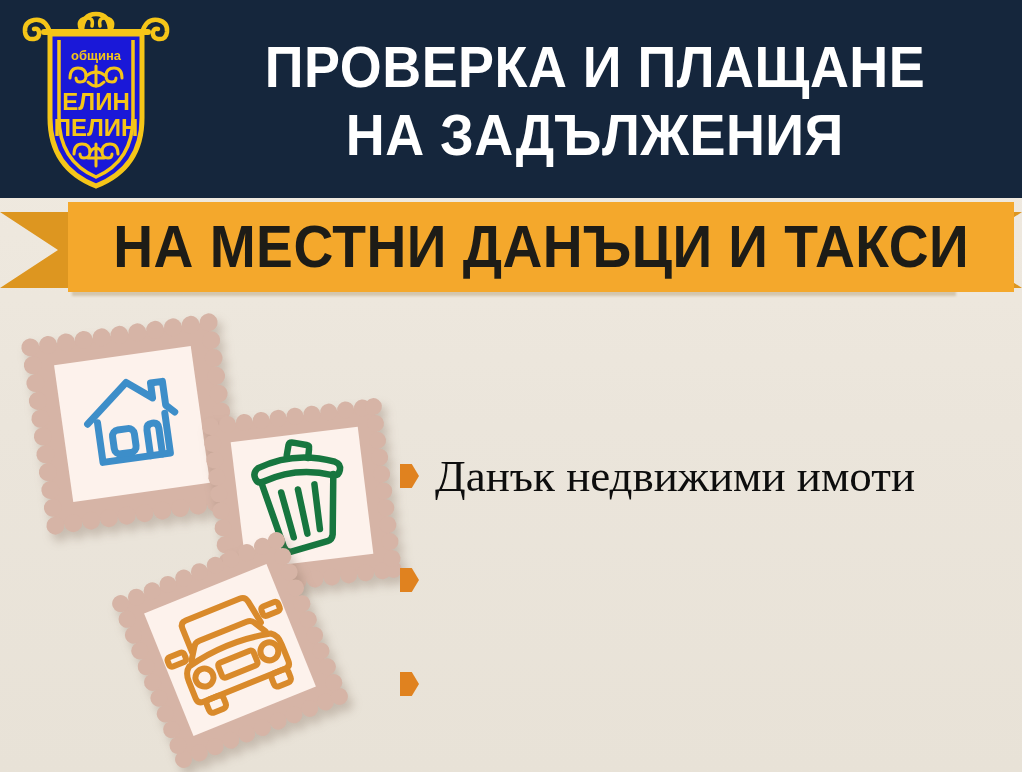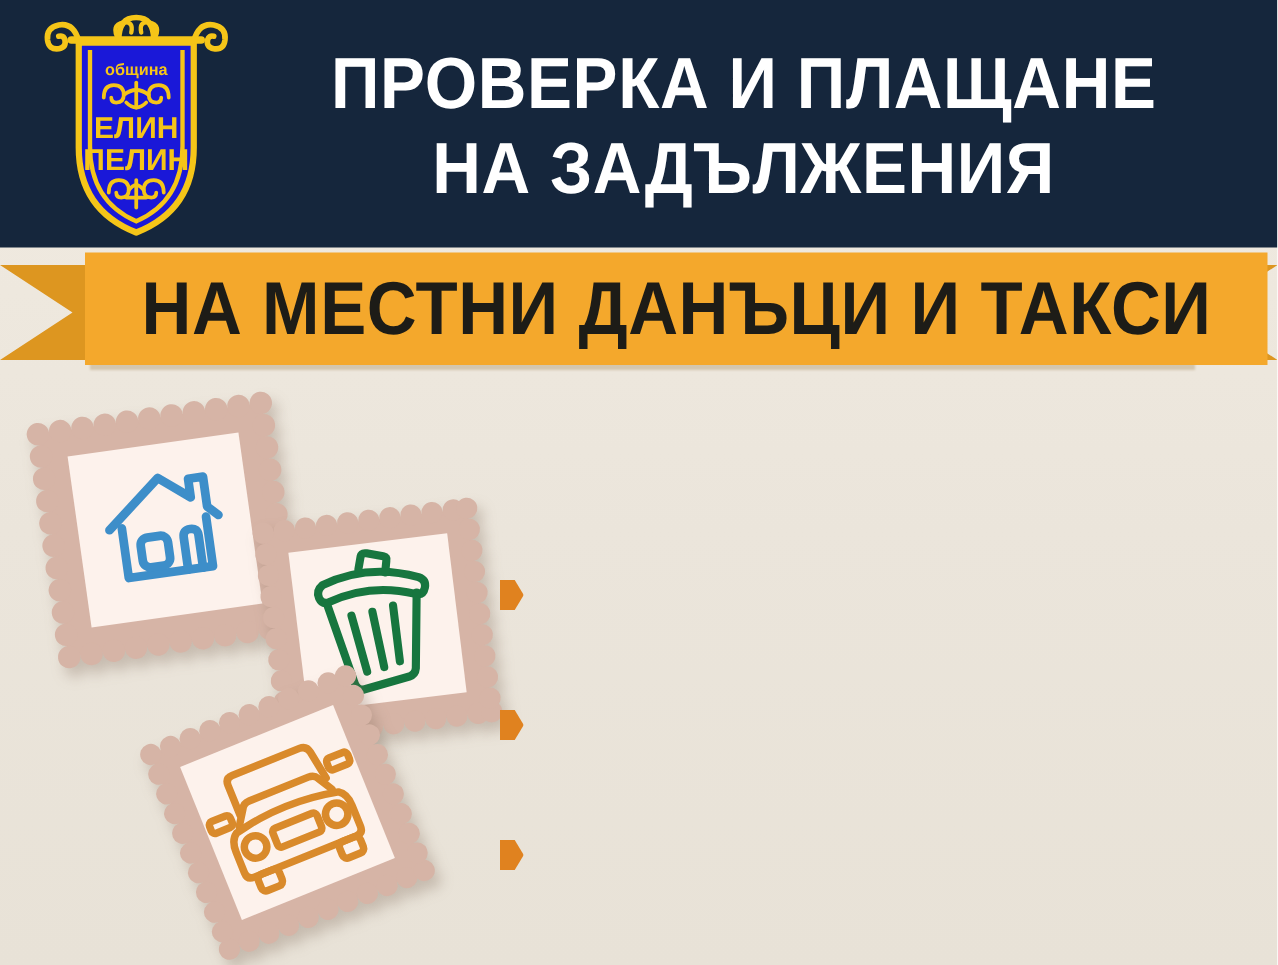--- a/index.html
+++ b/index.html
@@ -27,21 +27,21 @@
     left: 0;
     top: 0;
     width: 1022px;
     height: 198px;
     background: #15263c;
     z-index: 3;
   }
 
   .logo-wrap {
     position: absolute;
-    left: 33px;
+    left: 20px;
     top: 6px;
     width: 152px;
     height: 186px;
     z-index: 5;
     text-align: right;
   }
   .logo-wrap svg { display: block; }
 
   .title-block {
     position: absolute;
@@ -411,20 +411,21 @@
           <rect x="58" y="104" width="18" height="10" rx="3"></rect>
           <rect x="164" y="92" width="18" height="10" rx="3"></rect>
         </g>
       </g>
     </svg>
   </div>
 
   <div class="list">
     <div class="list-item">
       <span class="bullet"></span>
+      <span class="list-label">Данък недвижими имоти</span>
     </div>
     <div class="list-item">
       <span class="bullet"></span>
     </div>
     <div class="list-item">
       <span class="bullet"></span>
     </div>
   </div>
 
 </div>

